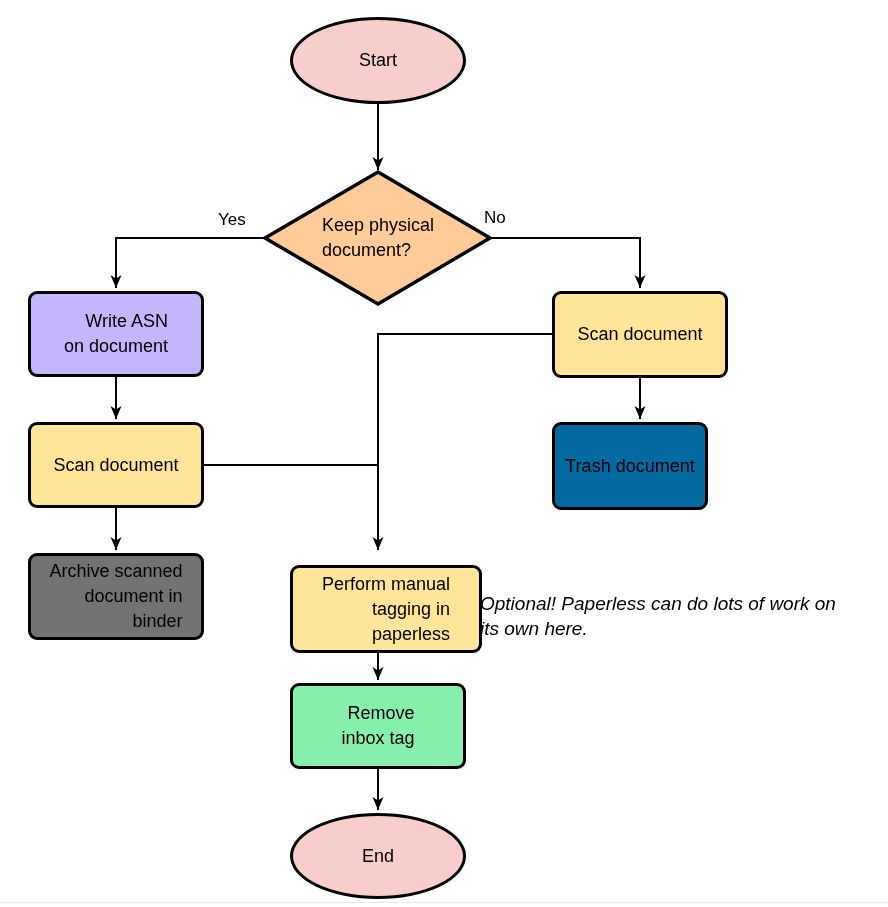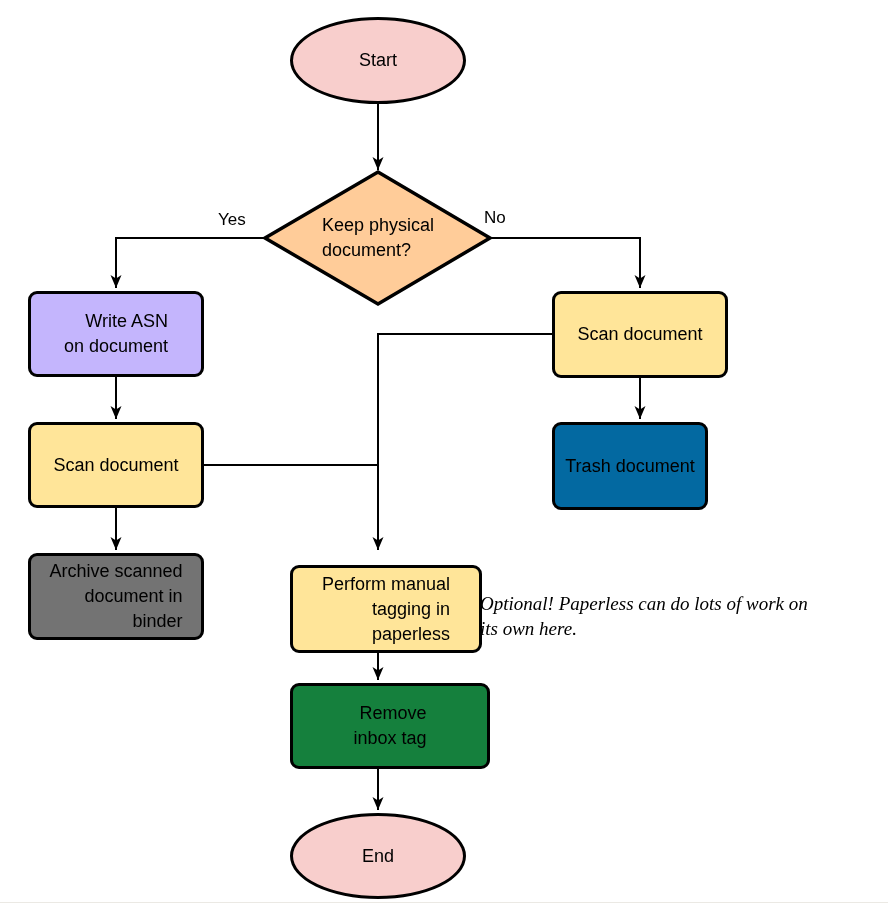--- a/index.html
+++ b/index.html
@@ -119,23 +119,23 @@
 binder</div>
 
   <div class="node process" style="left: 552px; top: 291px; width: 176px; height: 87px; background-color: rgb(255, 229, 153);">Scan document</div>
 
   <div class="node process" style="left: 552px; top: 422px; width: 156px; height: 88px; background-color: #0369a1;">Trash document</div>
 
   <div class="node process" style="left: 290px; top: 553px; width: 192px; height: 88px; background-color: rgb(255, 229, 153); margin-top: 12px;">Perform manual
 tagging in
 paperless</div>
 
-  <div class="annotation" style="left:480px; top:591px;font-family:Liberation Serif, serif;">Optional! Paperless can do lots of work on
+  <div class="annotation" style="left:480px; top:591px;">Optional! Paperless can do lots of work on
 its own here.</div>
 
-  <div class="node process" style="left: 290px; top: 683px; width: 200px; height: 86px; background-color: #15803d;">Remove
+  <div class="node process" style="left: 290px; top: 683px; width: 176px; height: 86px; background-color: #86efac;">Remove
 inbox tag</div>
 
   <div class="node terminal" style="left: 290px; top: 813px; width: 176px; height: 86px; background-color: rgb(248, 206, 204);">End</div>
 
   <div class="bottom-rule"></div>
 
 </div>
 
 </body></html>

